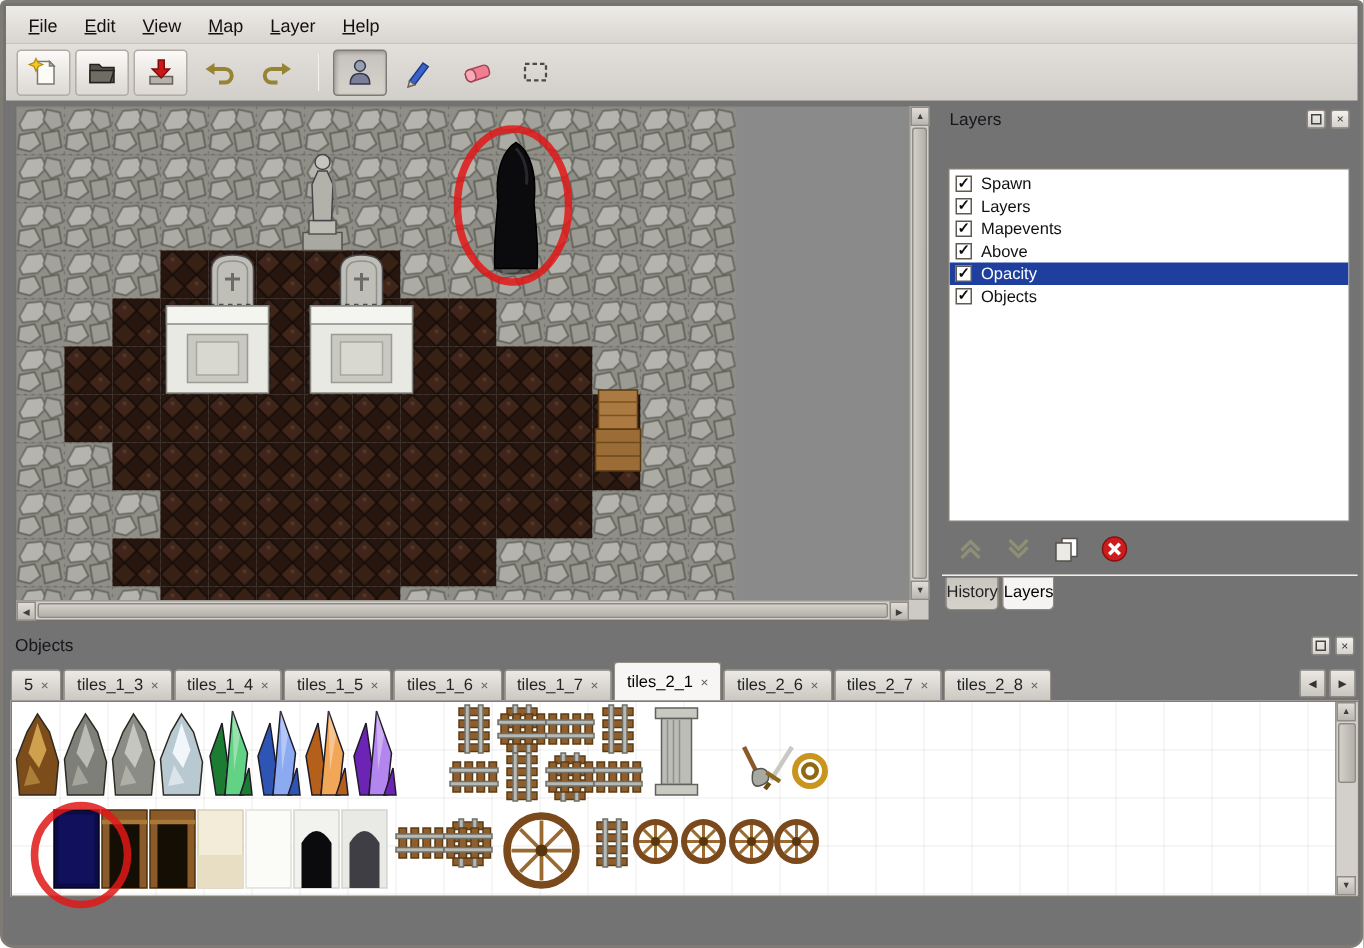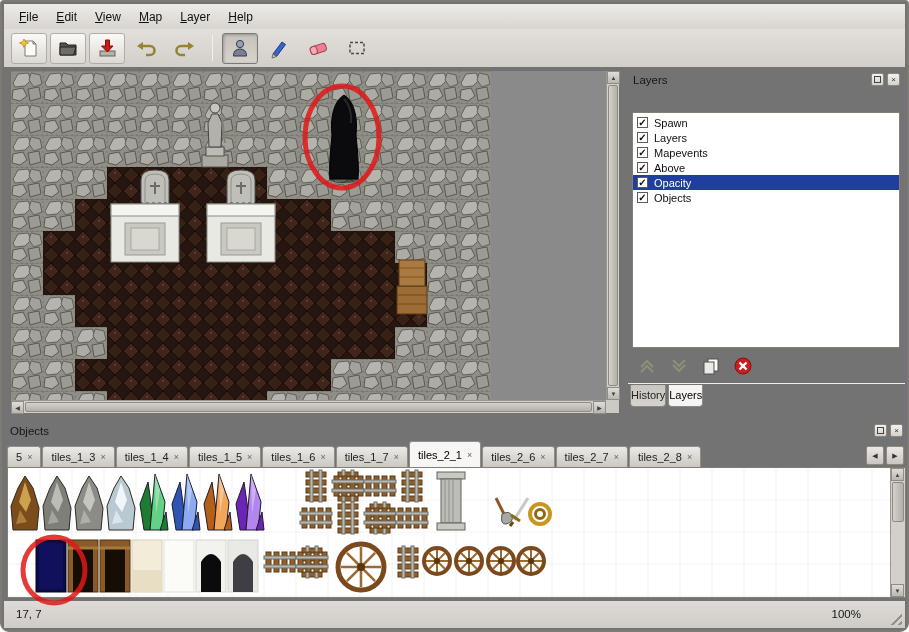--- a/index.html
+++ b/index.html
@@ -752,24 +752,19 @@
           <circle cx="523" cy="93" r="3" fill="#57350e"></circle>
         </svg>
       <div class="ts-vscroll">
         <div class="sb-btn top">▲</div>
         <div class="sb-thumb ts-thumb"></div>
         <div class="sb-btn bottom">▼</div>
       </div>
     </div>
   </div>
 
-  <div class="statusbar">
-    <span class="status-coords">17, 7</span>
-    <span class="status-zoom">100%</span>
-    <div class="resize-grip"></div>
-  </div>
 
 </div>
 
 <svg id="annotation-svg" width="909" height="632">
     <ellipse cx="342" cy="137" rx="37" ry="51" fill="none" stroke="#e01818" stroke-width="5" stroke-opacity="0.85"></ellipse>
     <ellipse cx="54" cy="570" rx="31" ry="33" fill="none" stroke="#e01818" stroke-width="5" stroke-opacity="0.85"></ellipse>
   </svg>
 
 </body></html>

